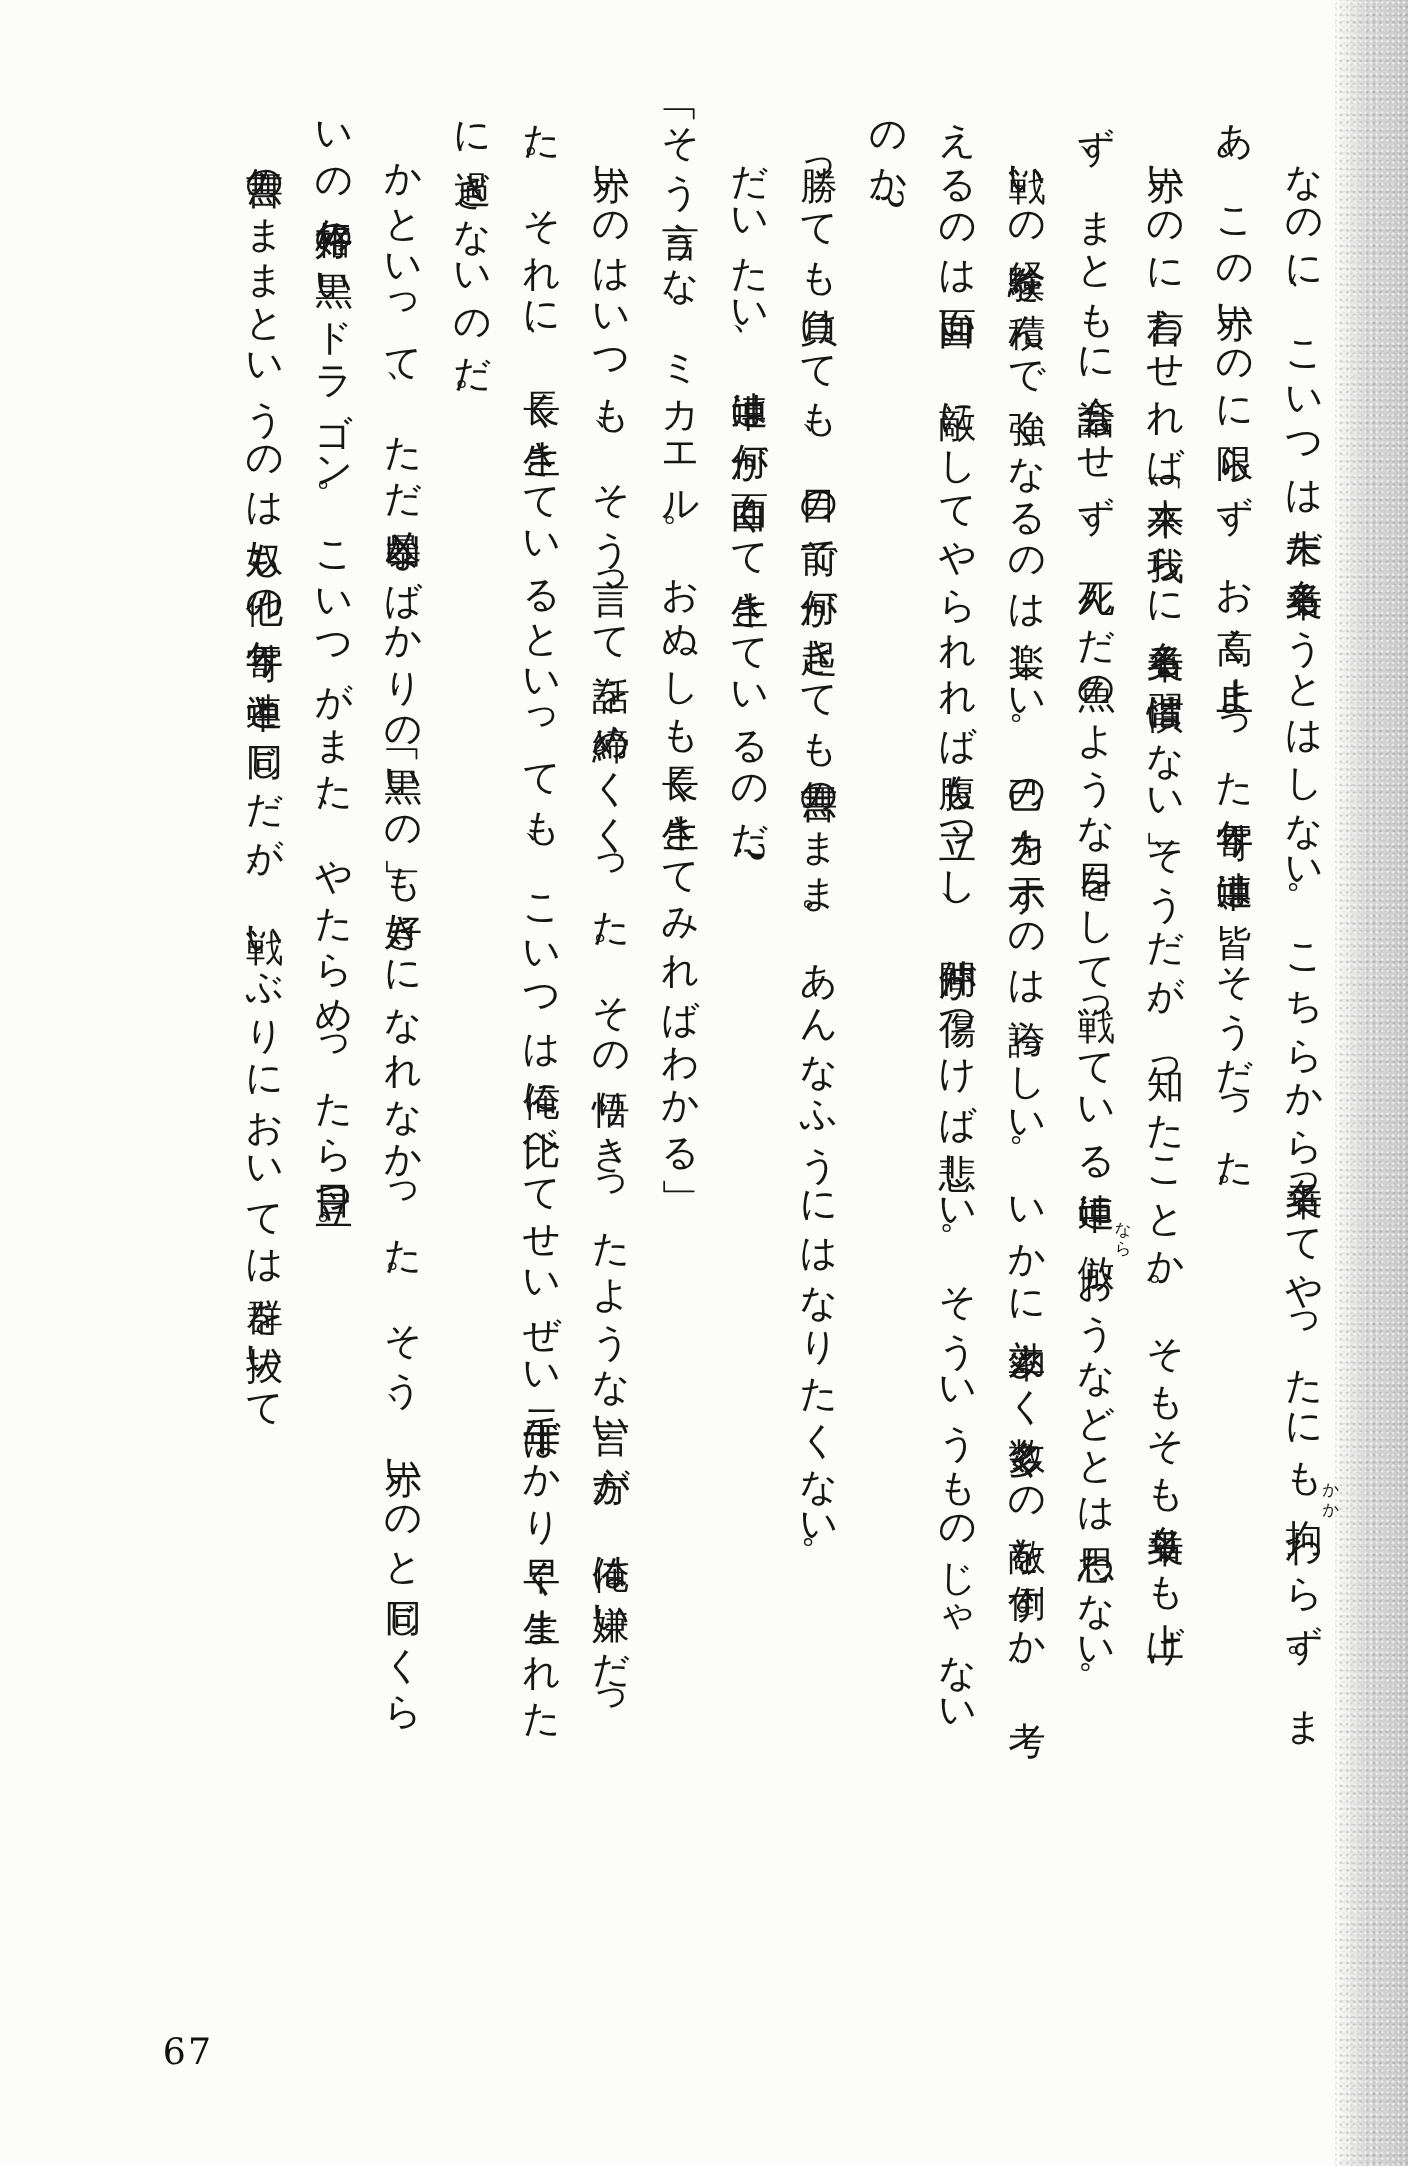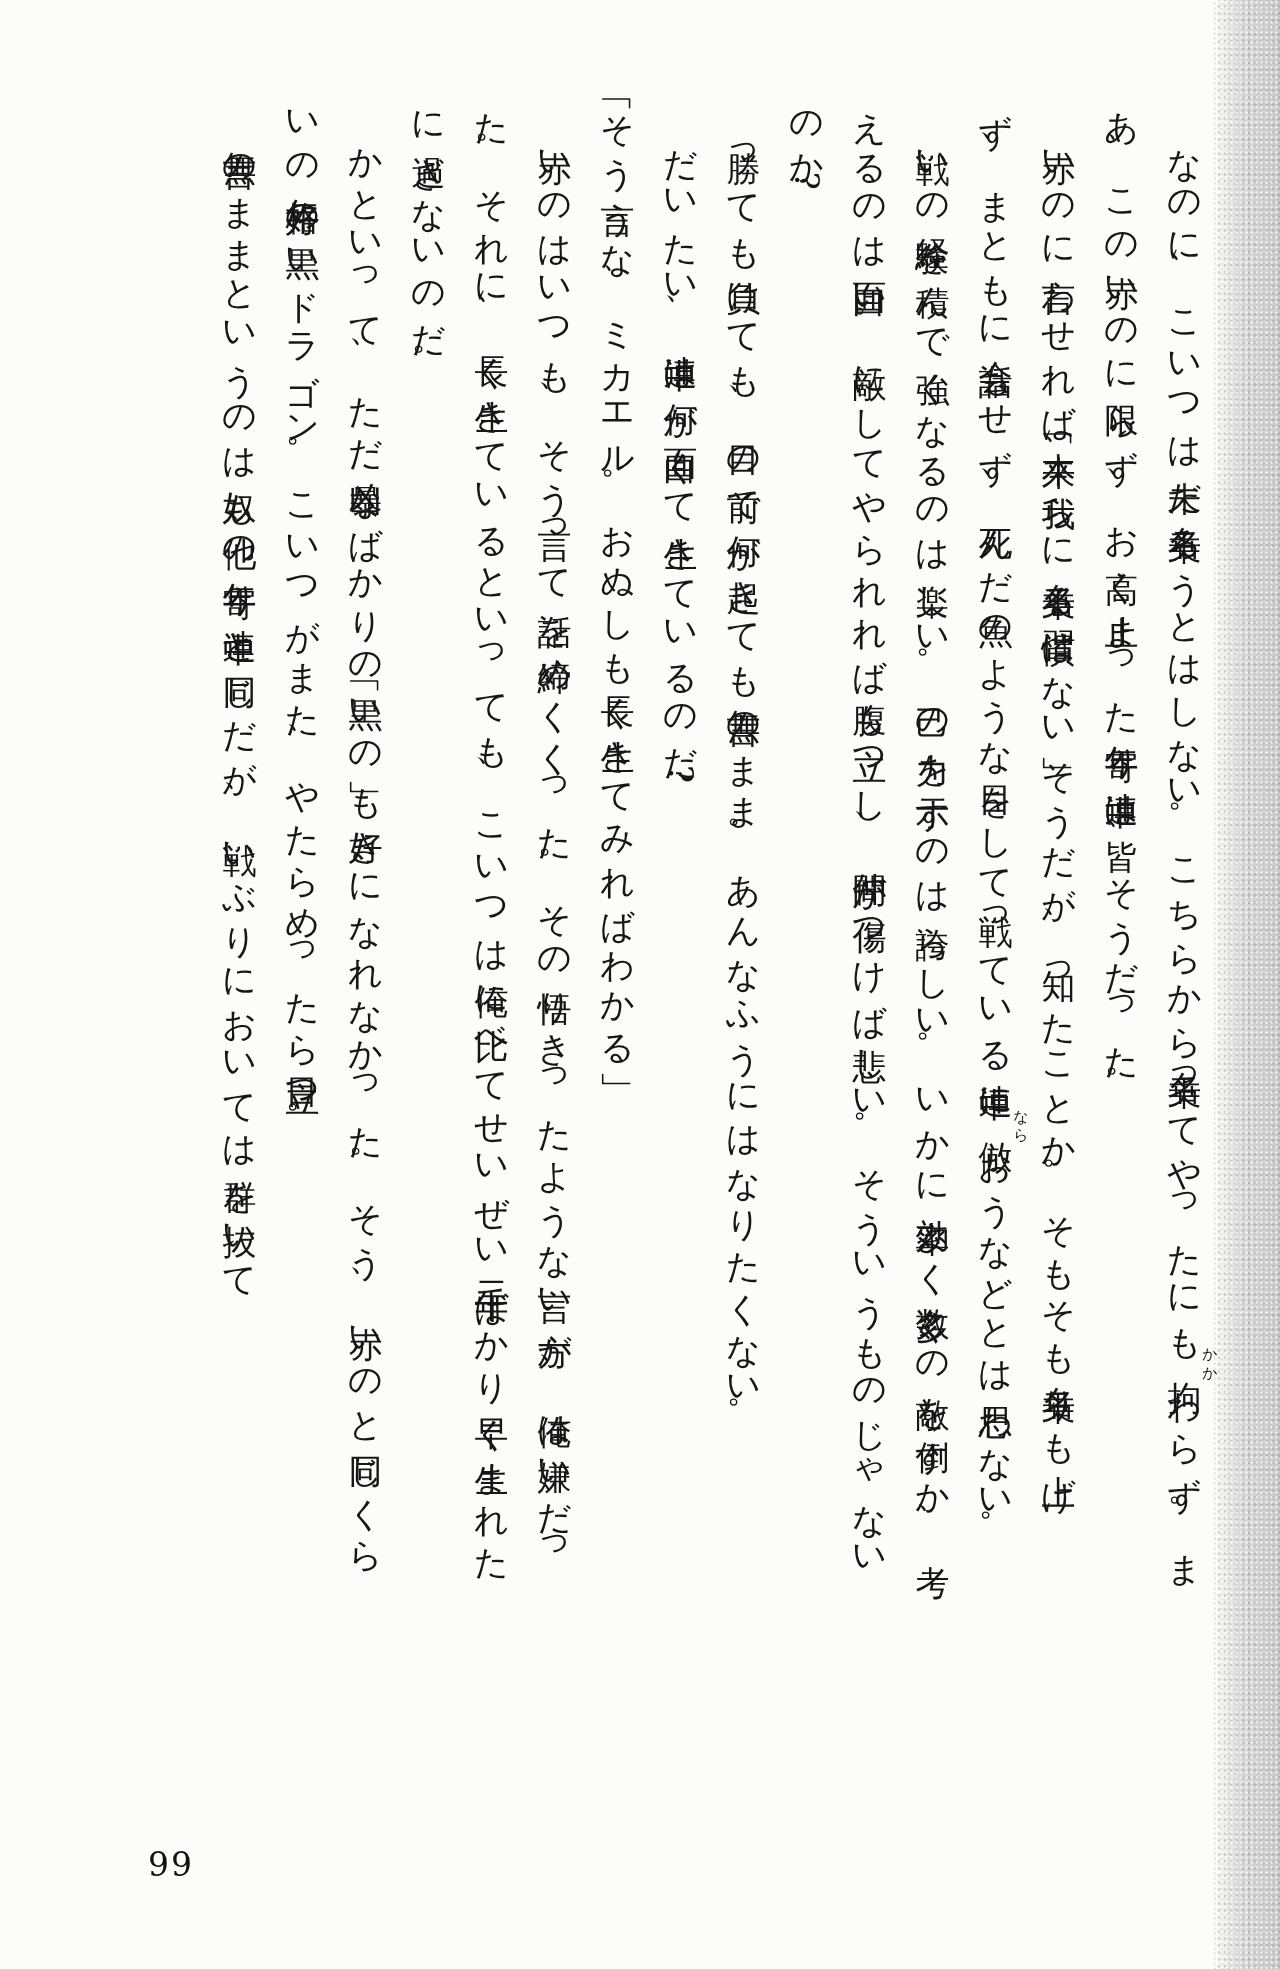--- a/index.html
+++ b/index.html
@@ -77,14 +77,14 @@
       <p class="indent">なのに、こいつは未だ名乗ろうとはしない。こちらから名乗ってやったにも<ruby>拘<rt>かか</rt></ruby>わらず。まあ、この赤いのに限らず、お高く止まった年寄り連中は皆、そうだった。</p>
       <p class="indent">赤いのに言わせれば「本来、我らに名乗る習慣はない」そうだが、知ったことか。そもそも名乗りも上げず、まともに会話もせず、死んだ魚のような目をして戦っている連中に<ruby>倣<rt>なら</rt></ruby>おうなどとは思わない。</p>
       <p class="indent">戦いの経験を積んで強くなるのは楽しい。己の力を示すのは誇らしい。いかに効率よく数多くの敵を倒すか、考えるのは面白い。敵にしてやられれば腹も立つし、仲間が傷つけば悲しい。そういうものじゃないのか?</p>
       <p class="indent">勝っても負けても、目の前で何が起きても無言のまま。あんなふうにはなりたくない。</p>
       <p class="indent">だいたい、連中は何が面白くて生きているのだ?</p>
       <p>「そう言うな、ミカエル。おぬしも長く生きてみればわかる」</p>
       <p class="indent">赤いのはいつも、そう言って話を締めくくった。その悟りきったような言い方が、俺は嫌いだった。それに、長く生きているといっても、こいつは俺に比べてせいぜい二千年ばかり早く生まれたに過ぎないのだ。</p>
       <p class="indent">かといって、ただ凶暴なばかりの「黒いの」も好きになれなかった。そう、赤いのと同じくらいの年格好の黒いドラゴン。こいつがまた、やたらめったら目立つ。</p>
       <p class="indent">無言のままというのは奴も他の年寄り連中と同じだが、戦いぶりにおいては群を抜いて</p>
     </div>
-  <div class="page-number">99</div>
+  <div class="page-number">67</div>
 </div>
 
 </body></html>

